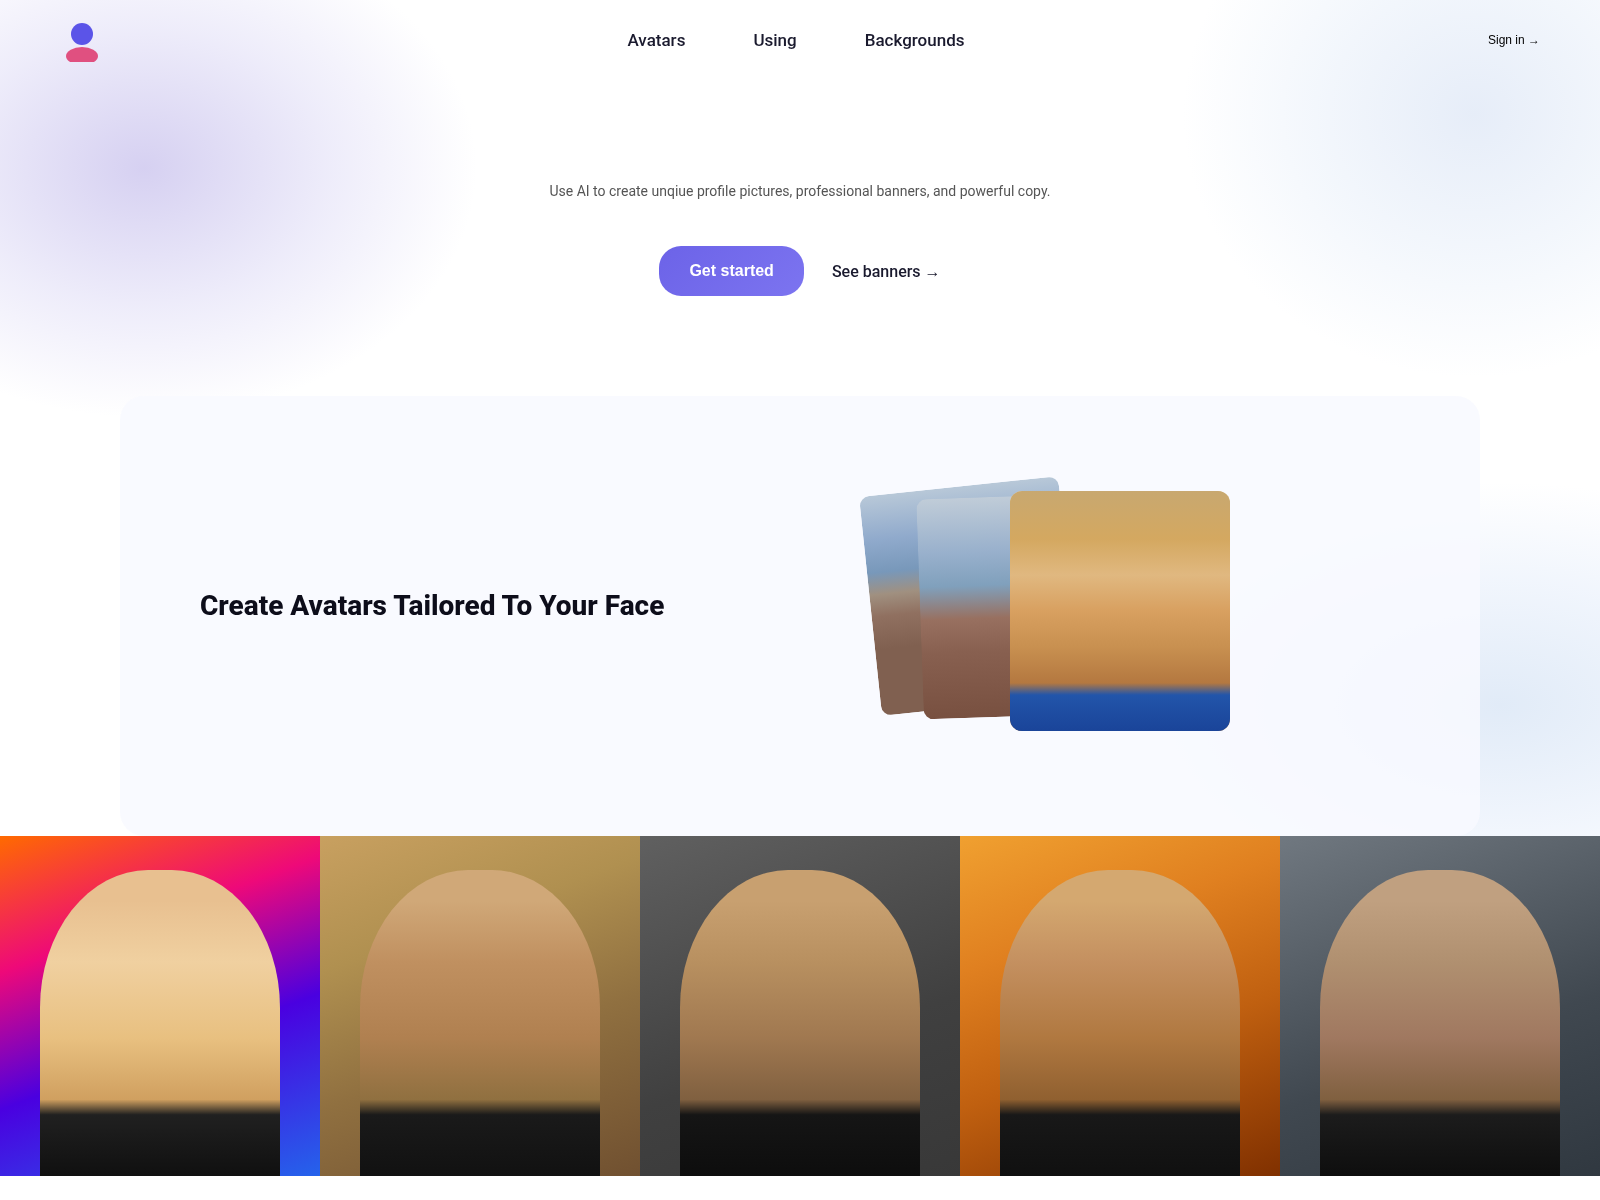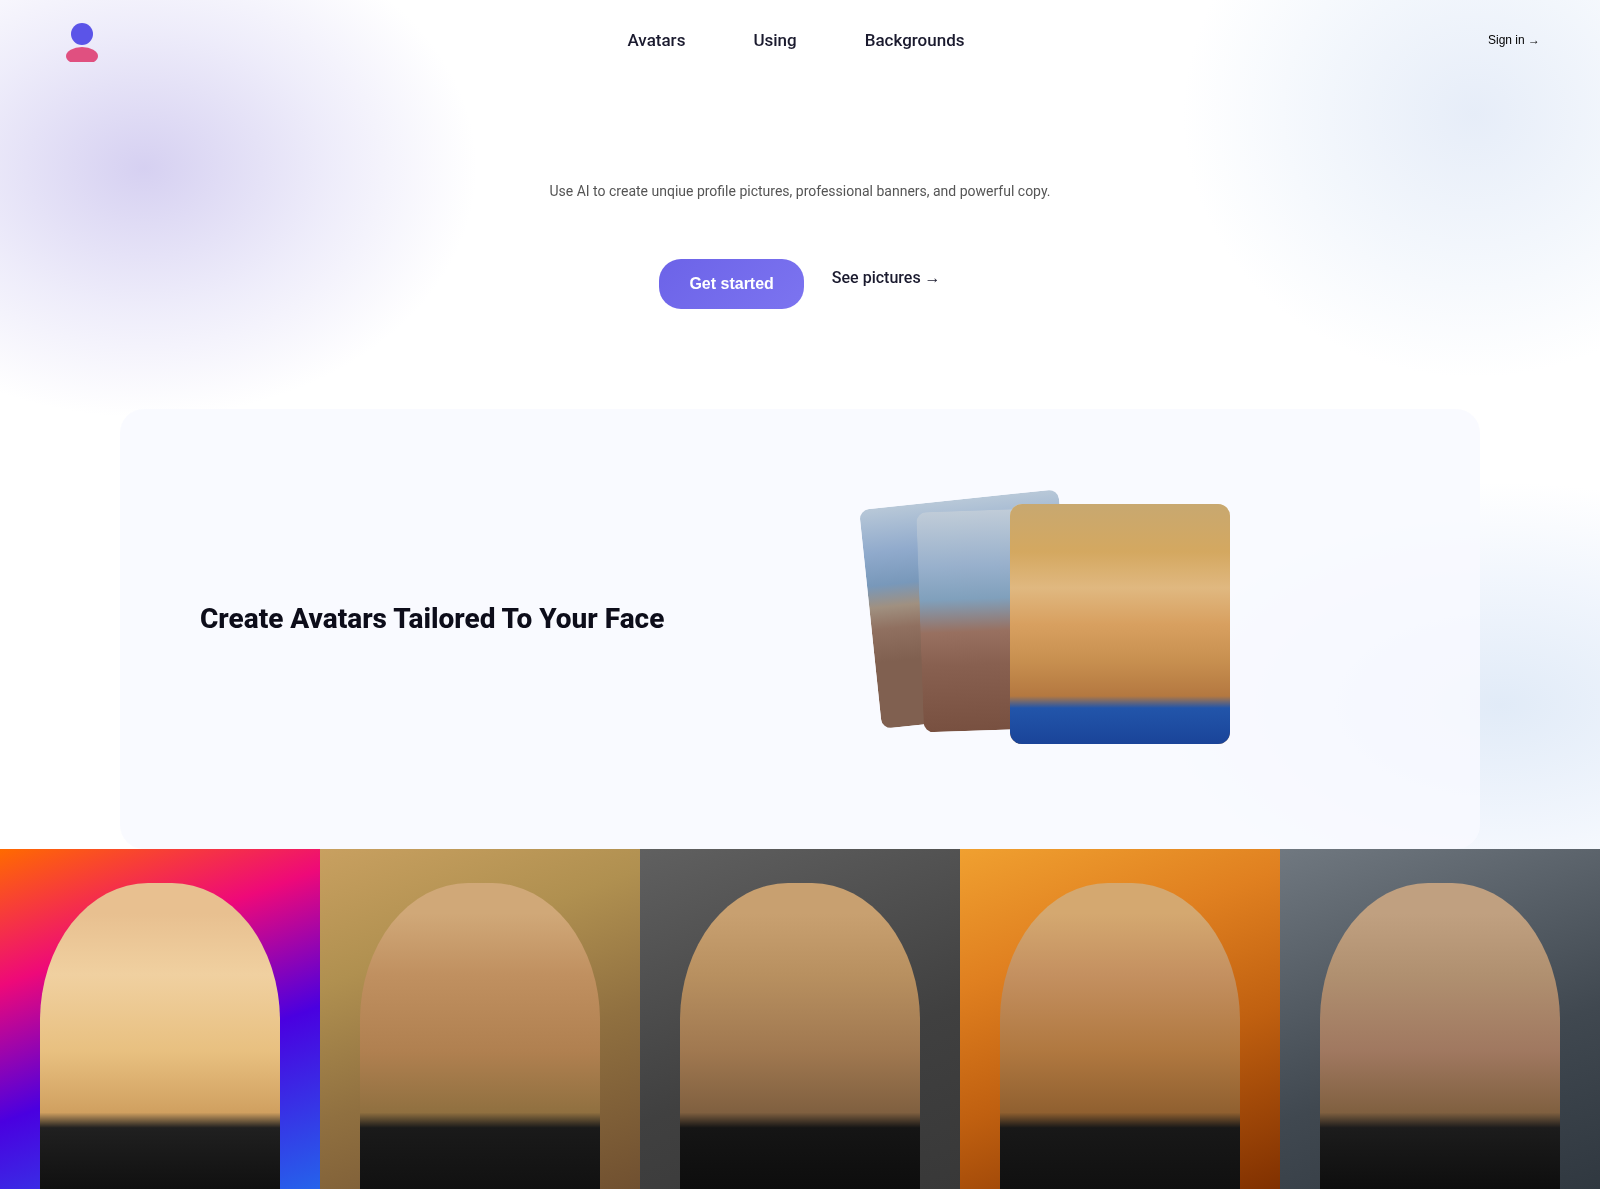--- a/index.html
+++ b/index.html
@@ -135,21 +135,20 @@
 
     .get-started-btn {
       background: linear-gradient(135deg, #6c63e8, #7c74f0);
       color: #fff;
       border: none;
       border-radius: 22px;
       padding: 16px 30px;
       font-size: 16px;
       font-weight: 600;
       cursor: pointer;
-      margin-top: 13px;
     }
 
     .see-examples-link {
       font-size: 16px;
       font-weight: 500;
       color: #1a1a2e;
       cursor: pointer;
       display: flex;
       align-items: center;
       gap: 4px;
@@ -422,21 +421,21 @@
 
   <div class="nav-right">
     <button class="sign-in-btn">Sign in →</button>
   </div>
 </nav>
 
 <section class="hero">
   <p class="hero-subtitle">Use AI to create unqiue profile pictures, professional banners, and powerful copy.</p>
   <div class="hero-cta">
     <button class="get-started-btn">Get started</button>
-    <a class="see-examples-link">See pictures →</a>
+    <a class="see-examples-link">See banners →</a>
   </div>
 </section>
 
 <div class="section-content-wrapper">
   <section class="feature-section">
     <div class="feature-text">
       <h2 class="feature-title">Create Avatars Tailored To Your Face</h2>
     </div>
 
     <div class="feature-images">

